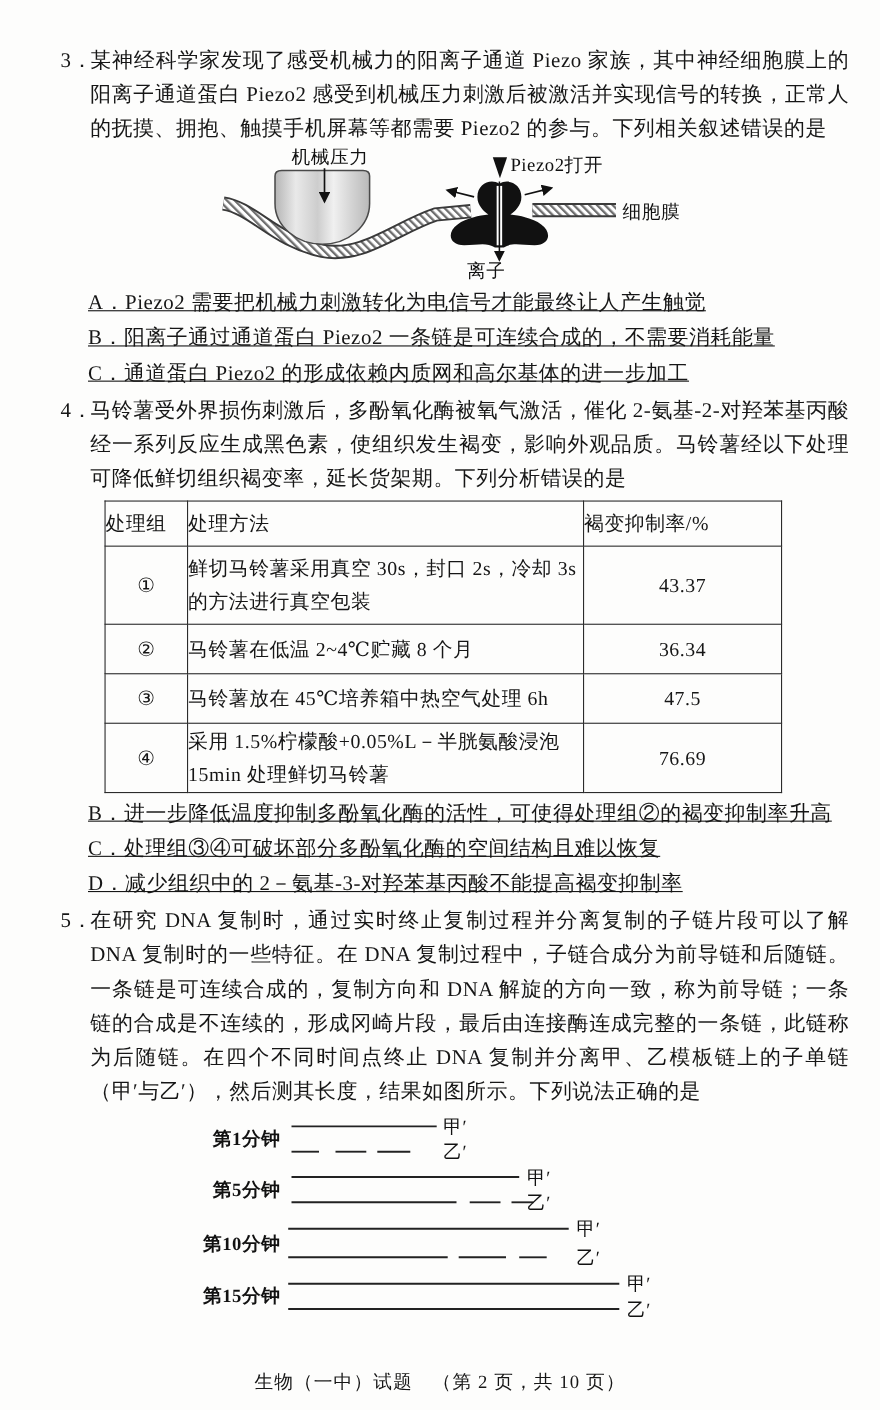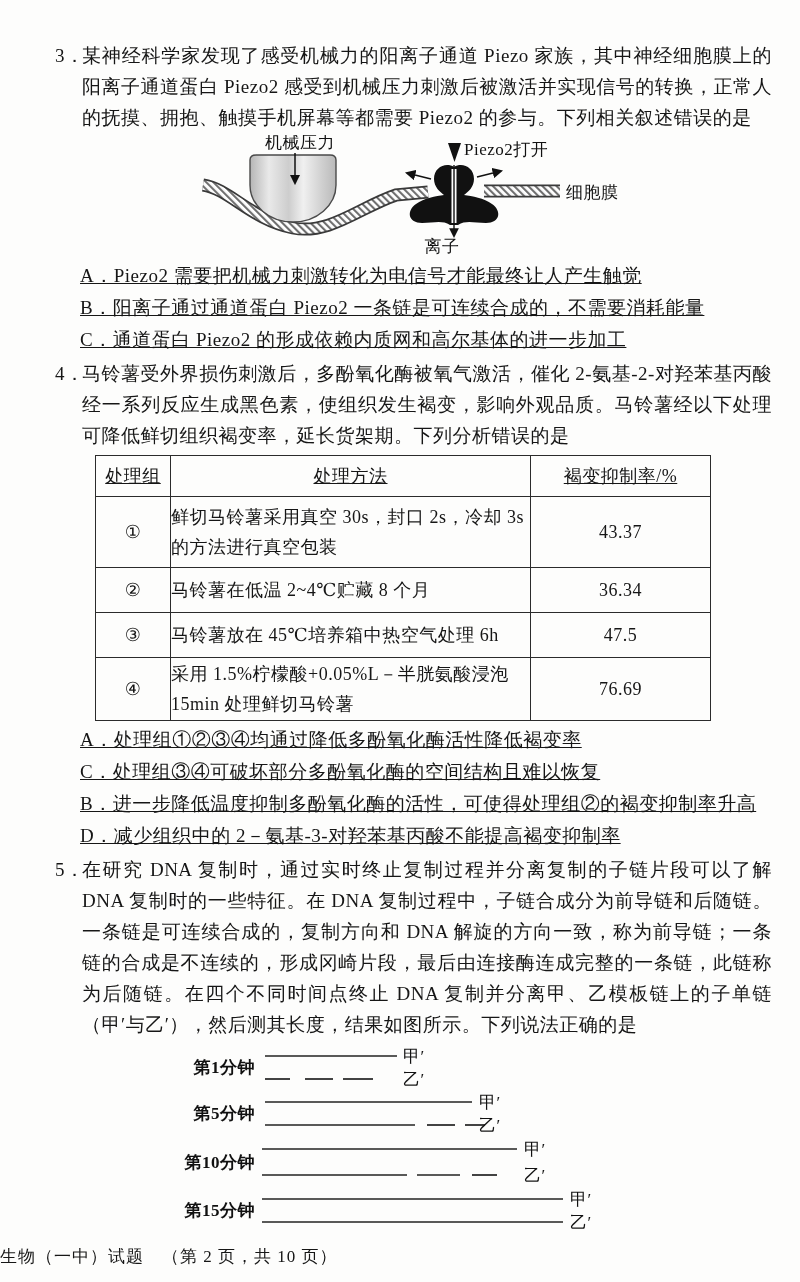--- a/index.html
+++ b/index.html
@@ -16,30 +16,30 @@
   .opts{margin:3px 0 0 25px;}
   .opt{line-height:32px;white-space:nowrap;text-decoration:underline;}
   
   .piezo-fig{margin:2px 0 0 145px;height:122px;}
   svg text{font-family:"Liberation Serif","DejaVu Serif",serif;fill:#111;letter-spacing:0.5px;}
   .fig-label{font-size:17px;}
   
   table.treat{border-collapse:collapse;margin:4px 0 2px 40px;width:615px;table-layout:fixed;font-size:18px;}
   table.treat th,table.treat td{border:1.6px solid #2b2b2b;font-weight:normal;padding:0;}
   col.c-group{width:75px;} col.c-method{width:360px;} col.c-rate{width:180px;}
-  .th-cell{height:40px;text-align:center;vertical-align:middle;text-decoration:underline;}
+  .th-cell{height:40px;text-align:left;vertical-align:middle;}
   td.group,td.rate{text-align:center;vertical-align:middle;}
   td.method{text-align:left;vertical-align:middle;padding:6px 10px 6px 44px;line-height:30px;}
   tr.r1 td{height:70px;} tr.r2 td,tr.r3 td{height:44px;} tr.r4 td{height:62px;}
   
   .dna-fig{margin:2px 0 0 95px;height:190px;}
   .dna-line{stroke:#222;stroke-width:1.7;}
   .dna-time{font-size:17px;font-weight:600;}
   .strand-label{font-size:17px;}
-  .footer{position:absolute;left:0;bottom:14px;width:800px;font-size:17px;letter-spacing:1px;}
+  .footer{position:absolute;left:0;bottom:14px;width:800px;text-align:center;font-size:17px;letter-spacing:1px;}
 </style>
 </head>
 <body>
 
 <div class="page">
 
   <section class="q">
     <span class="qnum">3．</span>
     <div class="qstem">某神经科学家发现了感受机械力的阳离子通道 Piezo 家族，其中神经细胞膜上的阳离子通道蛋白 Piezo2 感受到机械压力刺激后被激活并实现信号的转换，正常人的抚摸、拥抱、触摸手机屏幕等都需要 Piezo2 的参与。下列相关叙述错误的是</div>
   </section>
@@ -131,23 +131,22 @@
     </tr>
     <tr class="r4">
       <td class="group">④</td>
       <td class="method">采用 1.5%柠檬酸+0.05%L－半胱氨酸浸泡 15min 处理鲜切马铃薯</td>
       <td class="rate">76.69</td>
     </tr>
   </tbody>
     </table>
 
   <div class="opts">
-    <div class="opt">A．处理组①②③④均通过降低多酚氧化酶活性降低褐变率</div>
+    <div class="opt">B．进一步降低温度抑制多酚氧化酶的活性，可使得处理组②的褐变抑制率升高</div>
     <div class="opt">C．处理组③④可破坏部分多酚氧化酶的空间结构且难以恢复</div>
-    <div class="opt">B．进一步降低温度抑制多酚氧化酶的活性，可使得处理组②的褐变抑制率升高</div>
     <div class="opt">D．减少组织中的 2－氨基-3-对羟苯基丙酸不能提高褐变抑制率</div>
   </div>
 
   <section class="q" style="margin-top:2px;">
     <span class="qnum">5．</span>
     <div class="qstem">在研究 DNA 复制时，通过实时终止复制过程并分离复制的子链片段可以了解 DNA 复制时的一些特征。在 DNA 复制过程中，子链合成分为前导链和后随链。一条链是可连续合成的，复制方向和 DNA 解旋的方向一致，称为前导链；一条链的合成是不连续的，形成冈崎片段，最后由连接酶连成完整的一条链，此链称为后随链。在四个不同时间点终止 DNA 复制并分离甲、乙模板链上的子单链（甲′与乙′），然后测其长度，结果如图所示。下列说法正确的是</div>
   </section>
 
   <div class="dna-fig">
     <svg id="dna-svg" width="480" height="190" viewBox="0 0 480 190">

